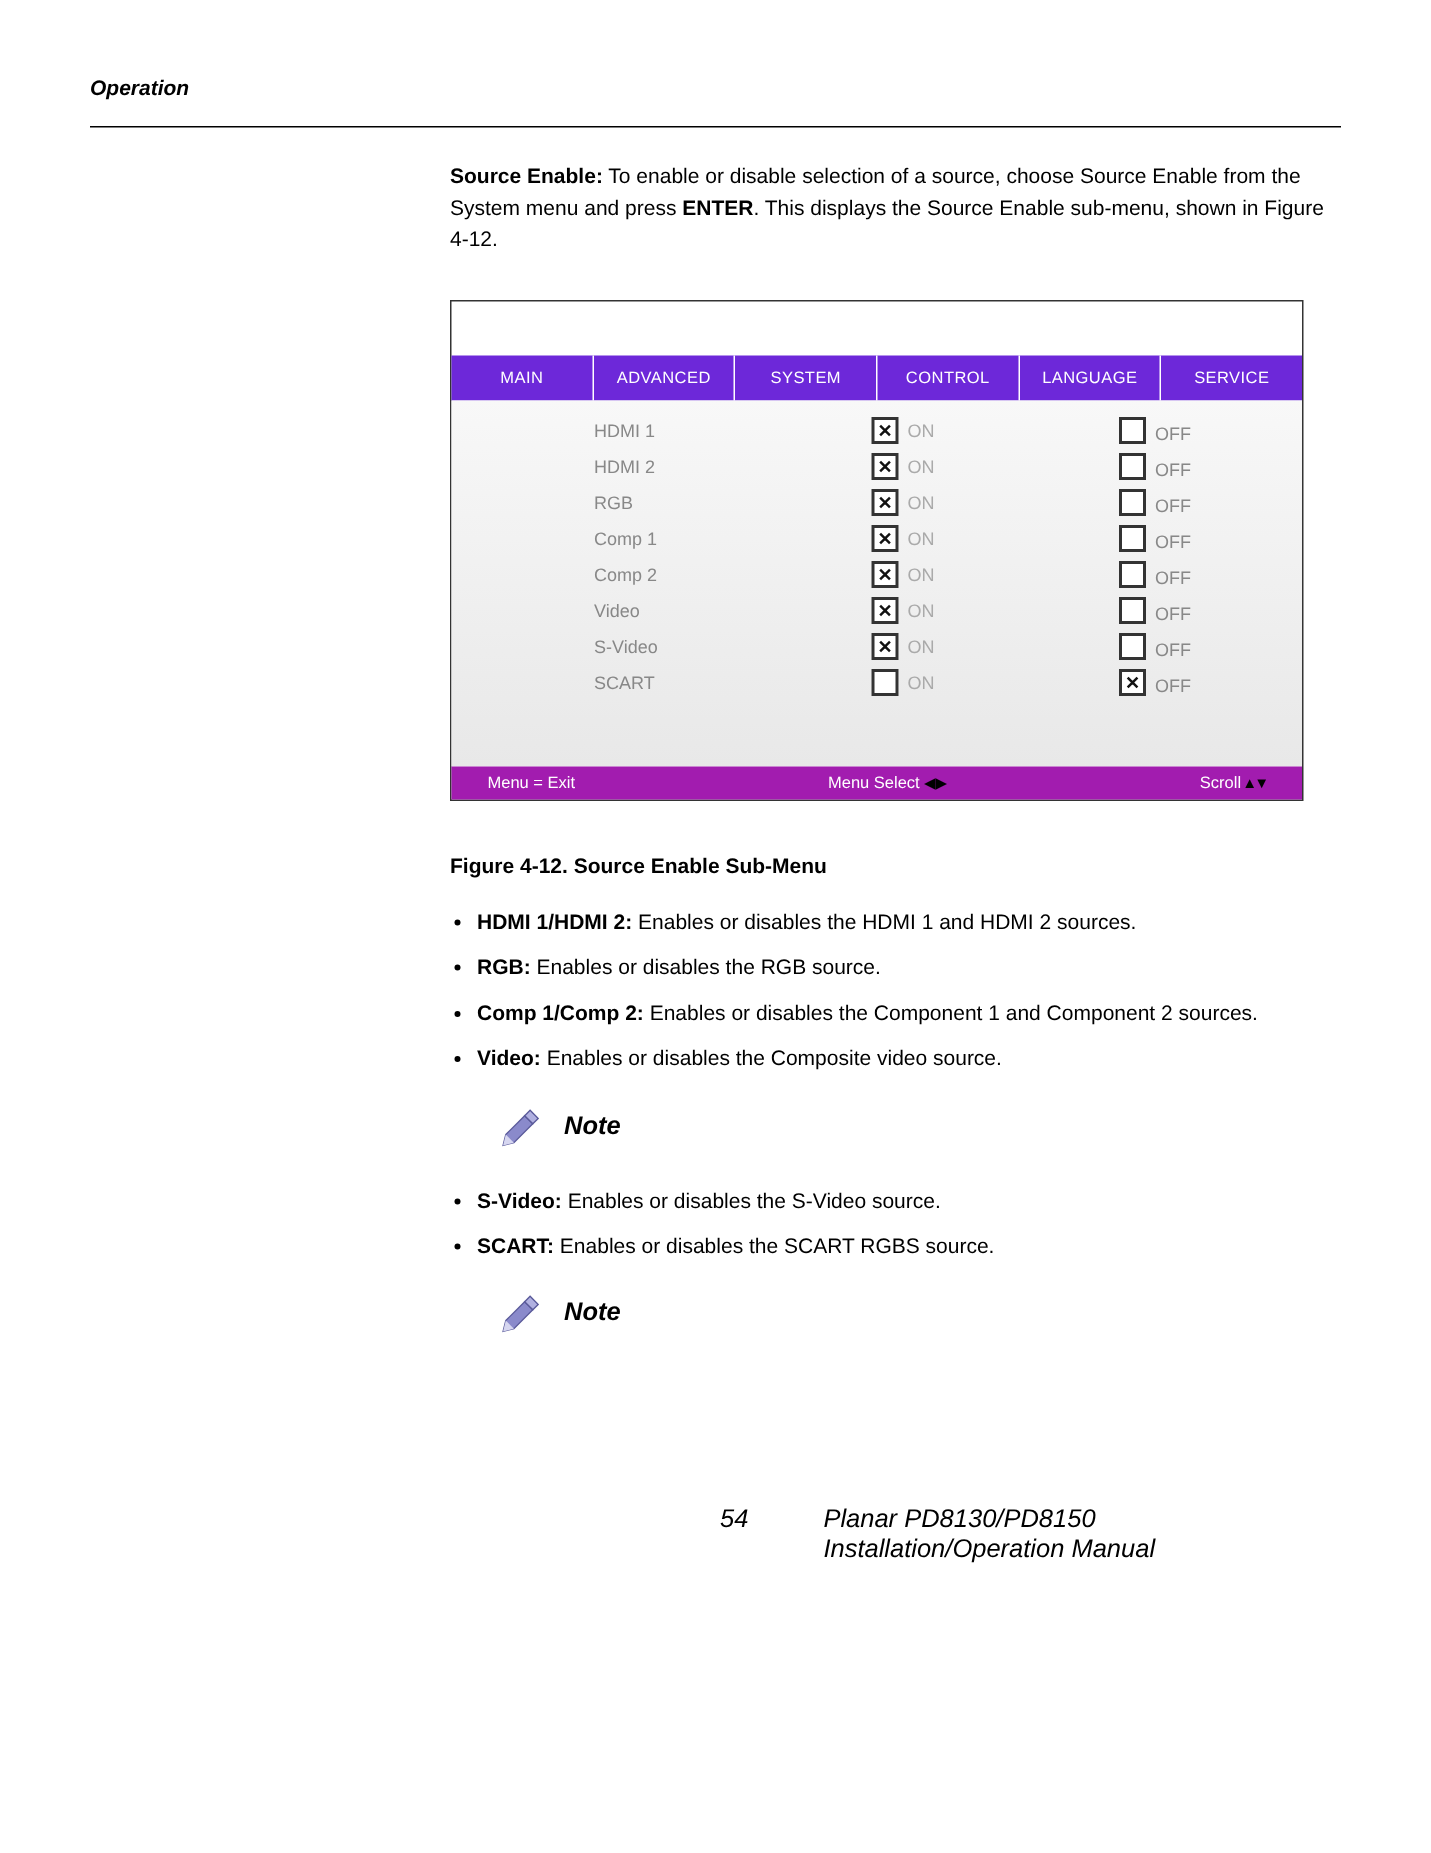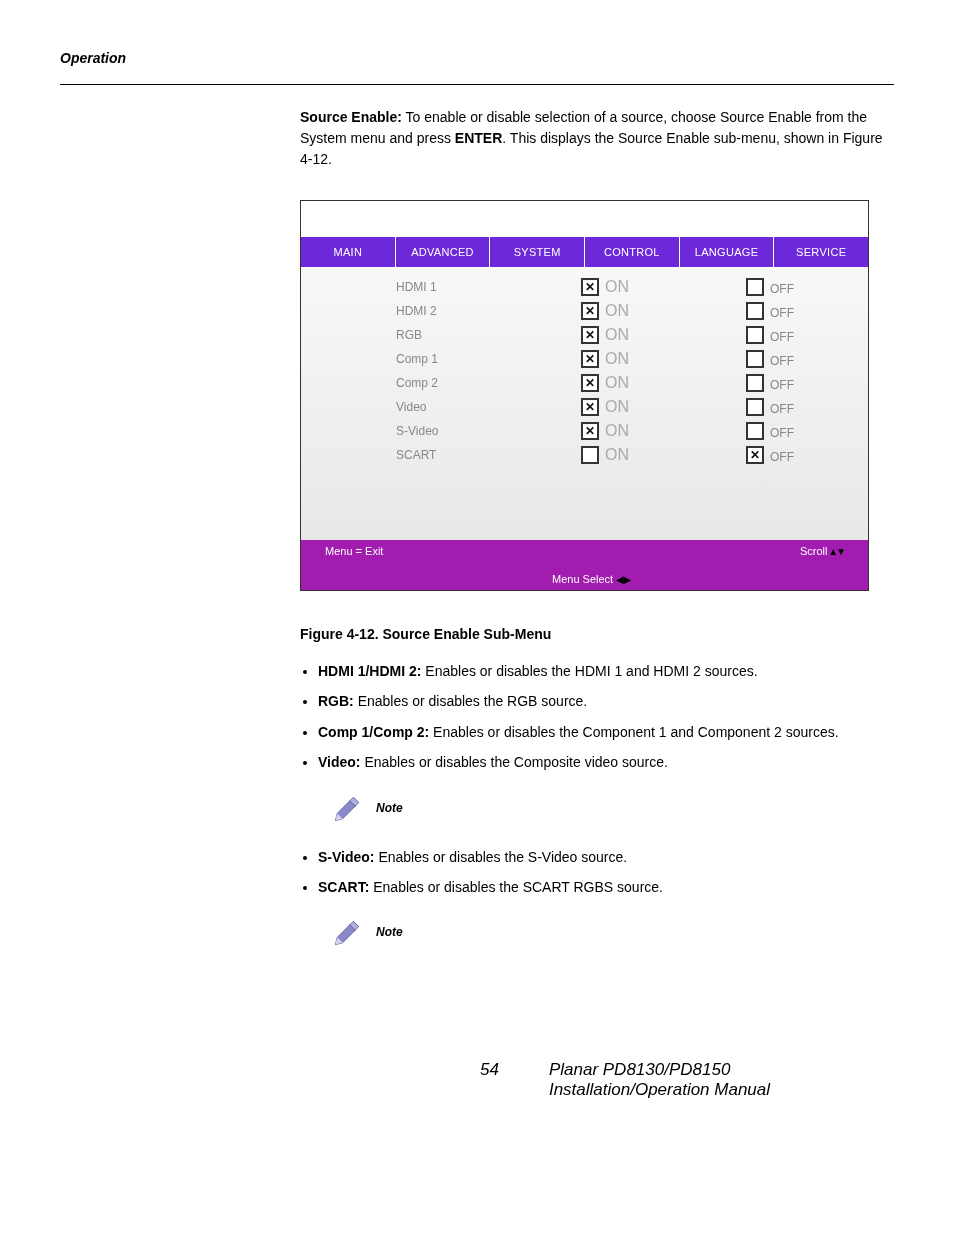--- a/index.html
+++ b/index.html
@@ -49,21 +49,21 @@
     flex: 1;
     text-align: center;
     padding: 9px 0;
     font-size: 11px;
     border-right: 1px solid #fff;
     letter-spacing: 0.3px;
   }
   .osd-tab:last-child { border-right: none; }
   .osd-body {
     background: linear-gradient(#f8f8f8, #e8e8e8);
-    padding: 8px 0 73px 0;
+    padding: 8px 0 44px 0;
   }
   .osd-row {
     display: flex;
     align-items: center;
     padding: 3px 0;
   }
   .osd-col-label {
     width: 185px;
     padding-left: 95px;
     color: #888;
@@ -84,30 +84,30 @@
     border: 2px solid #333;
     margin-right: 6px;
     display: inline-flex;
     align-items: center;
     justify-content: center;
     font-size: 12px;
     font-weight: bold;
     color: #111;
     background: #fff;
   }
-  .state-on { color: #aaa; font-size: 16px; }
+  .state-on { color: #aaa; font-size: 12px; }
   .state-off { color: #888; font-size: 12px; }
   .osd-footer {
     display: flex;
     background: #a21caf;
     color: #fff;
     font-size: 11px;
     padding: 5px 24px;
   }
-  .osd-footer .mid { flex: 1; text-align: center; margin-top: 28px; }
+  .osd-footer .mid { flex: 1; text-align: center; }
   .osd-footer .right { text-align: right; }
   .arrow-lr::after { content: " \25C0 \25B6"; font-size: 10px; color: #000; }
   .arrow-ud::after { content: " \25B2 \25BC"; font-size: 10px; color: #000; letter-spacing: -2px; }
   .figcap {
     margin-left: 240px;
     font-weight: bold;
     margin-bottom: 18px;
   }
   ul.bullets {
     margin-left: 240px;
@@ -123,21 +123,21 @@
     margin-bottom: 20px;
   }
   .note-icon {
     width: 36px;
     height: 36px;
     margin-right: 10px;
   }
   .note-label {
     font-style: italic;
     font-weight: bold;
-    font-size: 12px;
+    font-size: 17px;
     margin-right: 16px;
   }
   .note-text {
     font-style: italic;
     flex: 1;
     line-height: 1.4;
   }
   .footer {
     margin-top: 110px;
     display: flex;

